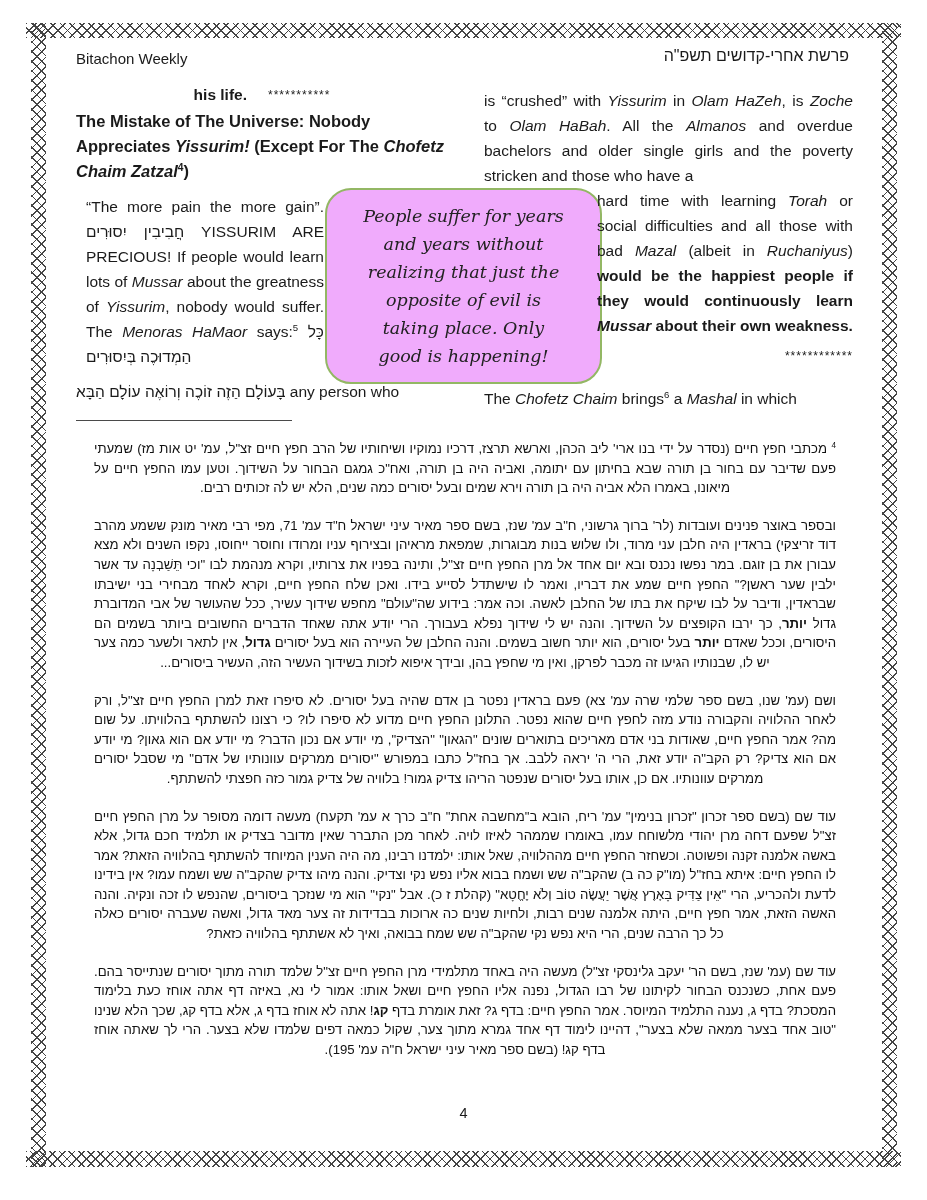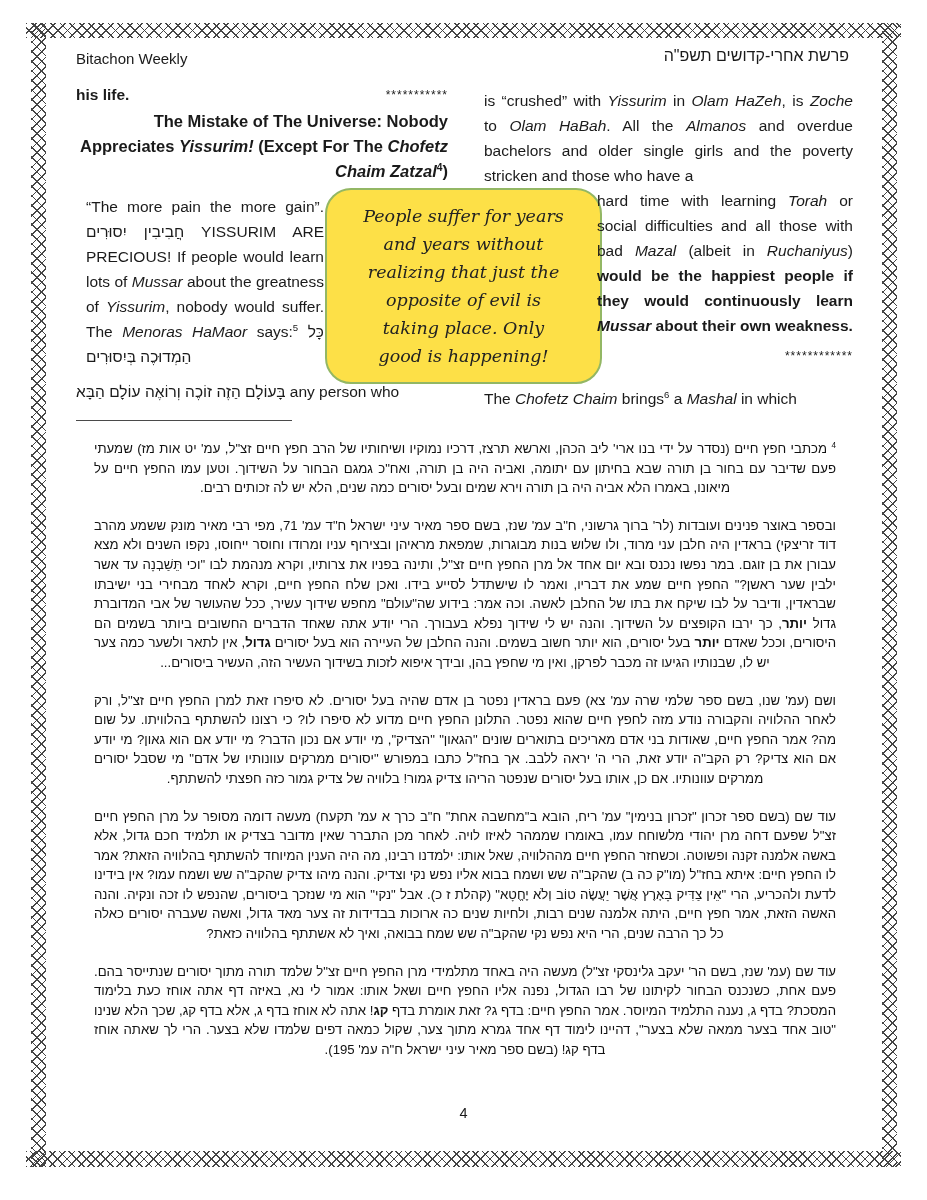--- a/index.html
+++ b/index.html
@@ -12,28 +12,28 @@
       repeating-linear-gradient(135deg,#454545 0 1.2px,transparent 1.2px 6.8px);}
   .hatch.top{left:26px;right:26px;top:23px;height:15px;}
   .hatch.bottom{left:26px;right:26px;top:1151px;height:16px;}
   .hatch.left{left:31px;width:15px;top:23px;height:1144px;}
   .hatch.right{right:30px;width:15px;top:23px;height:1144px;}
 
   .header-left{position:absolute;left:76px;top:50px;font-size:15px;}
   .header-right{position:absolute;right:78px;top:47px;font-size:16px;direction:rtl;}
 
   .col-left{position:absolute;left:76px;top:84px;width:372px;}
-  .carry-line{display:flex;justify-content:space-between;align-items:flex-start;font-size:15.5px;line-height:22px;gap:21px;}
+  .carry-line{display:flex;justify-content:center;align-items:flex-start;font-size:15.5px;line-height:22px;gap:21px;}
   .carry{font-weight:bold;}
   .stars{font-size:12px;letter-spacing:1px;color:#222;}
-  .heading{font-weight:bold;text-align:right;font-size:16.5px;line-height:25px;margin:3px 0 0 0;}
+  .heading{font-weight:bold;text-align:left;font-size:16.5px;line-height:25px;margin:3px 0 0 0;}
   .left-para{width:238px;text-align:justify;font-size:15.5px;line-height:25px;margin:10px;}
   .bridge{font-size:15.5px;line-height:25px;margin-top:0;}
 
-  .quote-box{position:absolute;left:325px;top:188px;width:277px;height:196px;border:2.5px solid #93b764;border-radius:26px;box-sizing:border-box;background:#fde047;display:flex;align-items:center;justify-content:center;padding:10px 32px;}
+  .quote-box{position:absolute;left:325px;top:188px;width:277px;height:196px;border:2.5px solid #93b764;border-radius:26px;box-sizing:border-box;background:#f0abfc;display:flex;align-items:center;justify-content:center;padding:10px 32px;}
   .quote-text{font-family:"DejaVu Serif",serif;font-style:italic;font-size:17.5px;line-height:28px;text-align:center;color:#222;}
 
   .col-right{position:absolute;left:484px;top:88px;width:369px;}
   .col-right p{text-align:justify;font-size:15.5px;line-height:25px;margin:0;}
   .col-right .wrapped{width:256px;margin-left:113px;min-height:198px;}
   .fr{float:right;font-size:12px;letter-spacing:1px;margin-top:6px;}
 
   sup{font-size:0.62em;vertical-align:super;line-height:0;}
   .b{font-weight:bold;}
   .i{font-style:italic;}

